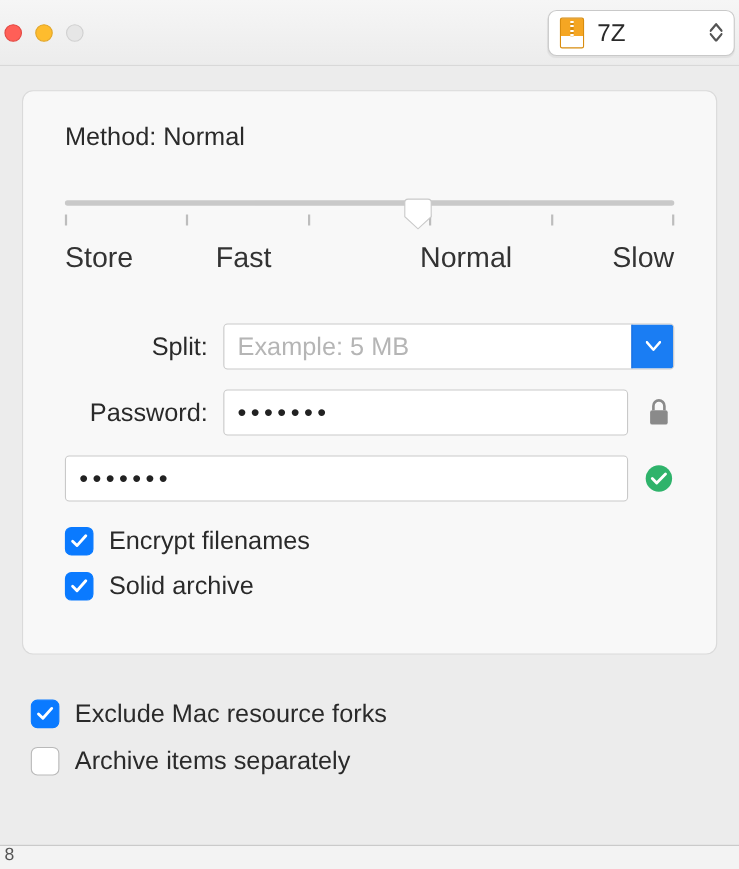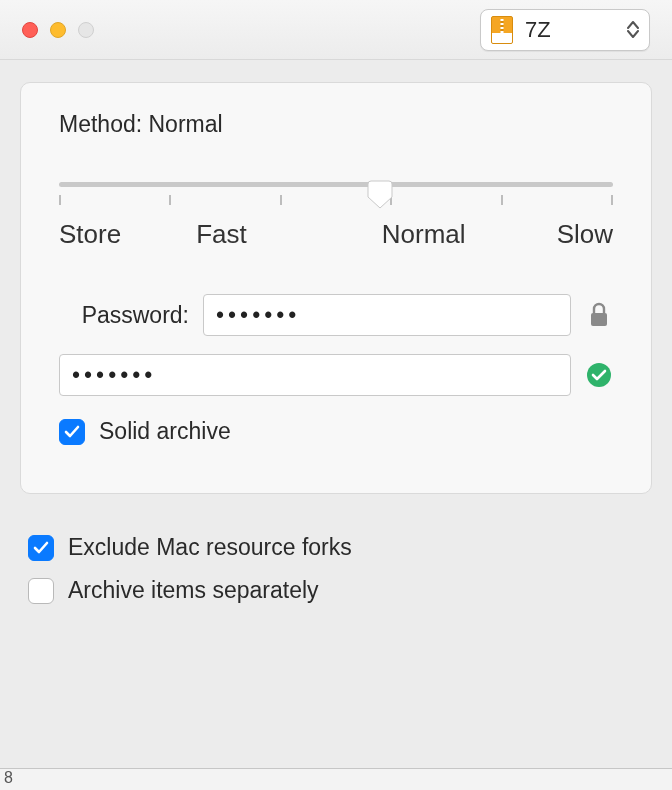--- a/index.html
+++ b/index.html
@@ -10,21 +10,21 @@
     background: #ececec;
     overflow: hidden;
     position: relative;
   }
   .titlebar {
     height: 60px;
     background: linear-gradient(to bottom, #f6f6f6, #ececec);
     border-bottom: 1px solid #d8d8d8;
     display: flex;
     align-items: center;
-    padding: 0 22px;
+    padding: 0 4px;
     justify-content: space-between;
   }
   .traffic-lights {
     display: flex;
     gap: 12px;
     align-items: center;
   }
   .tl {
     width: 16px; height: 16px; border-radius: 50%;
   }
@@ -222,20 +222,31 @@
       </div>
     </div>
     <div class="slider-labels">
       <div>Store</div>
       <div style="margin-left:-16px;">Fast</div>
       <div class="mid" style="margin-left:44px;">Normal</div>
       <div>Slow</div>
     </div>
 
     <div class="form-rows">
+      <div class="row">
+        <div class="row-label">Split:</div>
+        <div class="combo">
+          <input type="text" placeholder="Example: 5 MB" style="">
+          <div class="combo-btn">
+            <svg width="14" height="10" viewBox="0 0 14 10">
+                <path d="M1 1 L7 8 L13 1" fill="none" stroke="#fff" stroke-width="2.2" stroke-linecap="round" stroke-linejoin="round"></path>
+              </svg>
+          </div>
+        </div>
+      </div>
 
       <div class="row">
         <div class="row-label">Password:</div>
         <input class="text-input" type="text" value="•••••••" style="">
         <div class="trailing-icon">
           <svg width="22" height="26" viewBox="0 0 22 26">
             <rect x="3" y="11" width="16" height="13" rx="2" fill="#8a8a8a"></rect>
             <path d="M6 11 V7 a5 5 0 0 1 10 0 V11" fill="none" stroke="#8a8a8a" stroke-width="2.4"></path>
           </svg>
         </div>
@@ -252,20 +263,28 @@
       </div>
     </div>
 
     <div class="checks">
       <div class="check-row">
         <div class="checkbox checked">
           <svg width="16" height="14" viewBox="0 0 16 14">
               <path d="M2 7 L6 11 L14 2" fill="none" stroke="#fff" stroke-width="2.6" stroke-linecap="round" stroke-linejoin="round"></path>
             </svg>
         </div>
+        <span>Encrypt filenames</span>
+      </div>
+      <div class="check-row">
+        <div class="checkbox checked">
+          <svg width="16" height="14" viewBox="0 0 16 14">
+              <path d="M2 7 L6 11 L14 2" fill="none" stroke="#fff" stroke-width="2.6" stroke-linecap="round" stroke-linejoin="round"></path>
+            </svg>
+        </div>
         <span>Solid archive</span>
       </div>
     </div>
   </div>
 
   <div class="outer-checks">
     <div class="check-row">
       <div class="checkbox checked">
         <svg width="16" height="14" viewBox="0 0 16 14">
             <path d="M2 7 L6 11 L14 2" fill="none" stroke="#fff" stroke-width="2.6" stroke-linecap="round" stroke-linejoin="round"></path>

